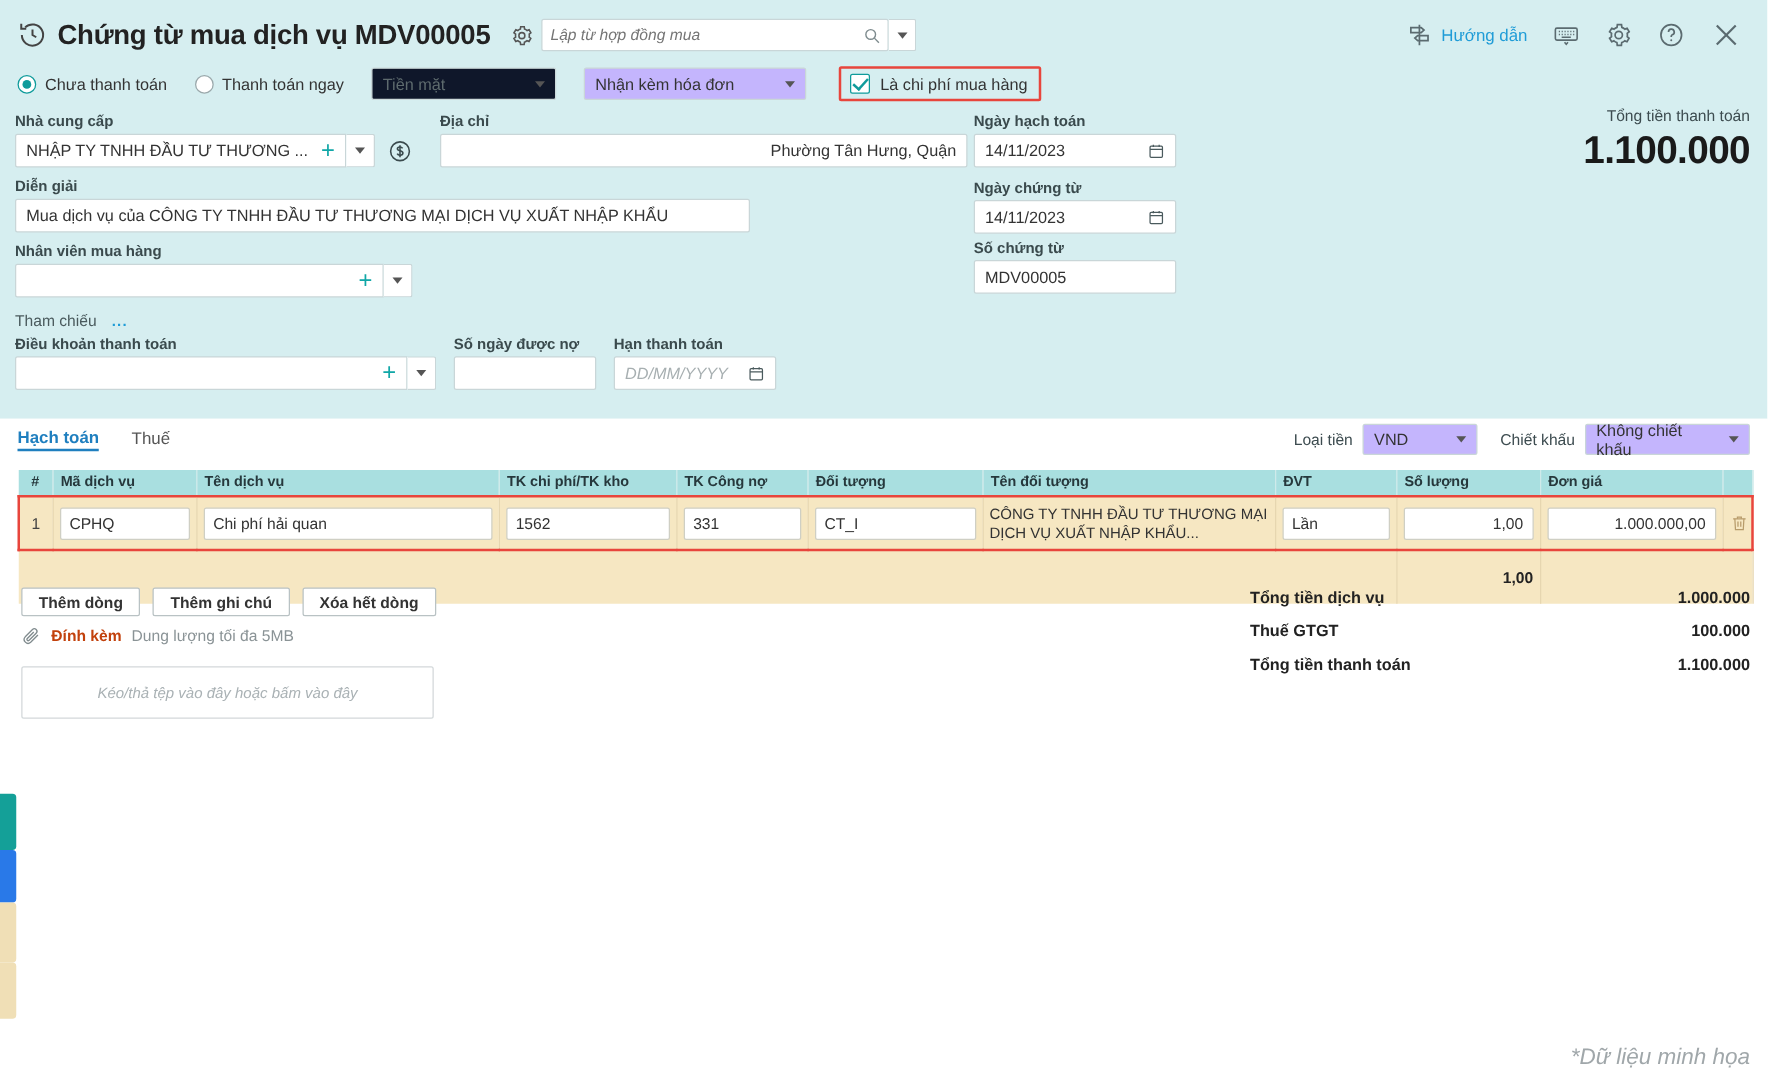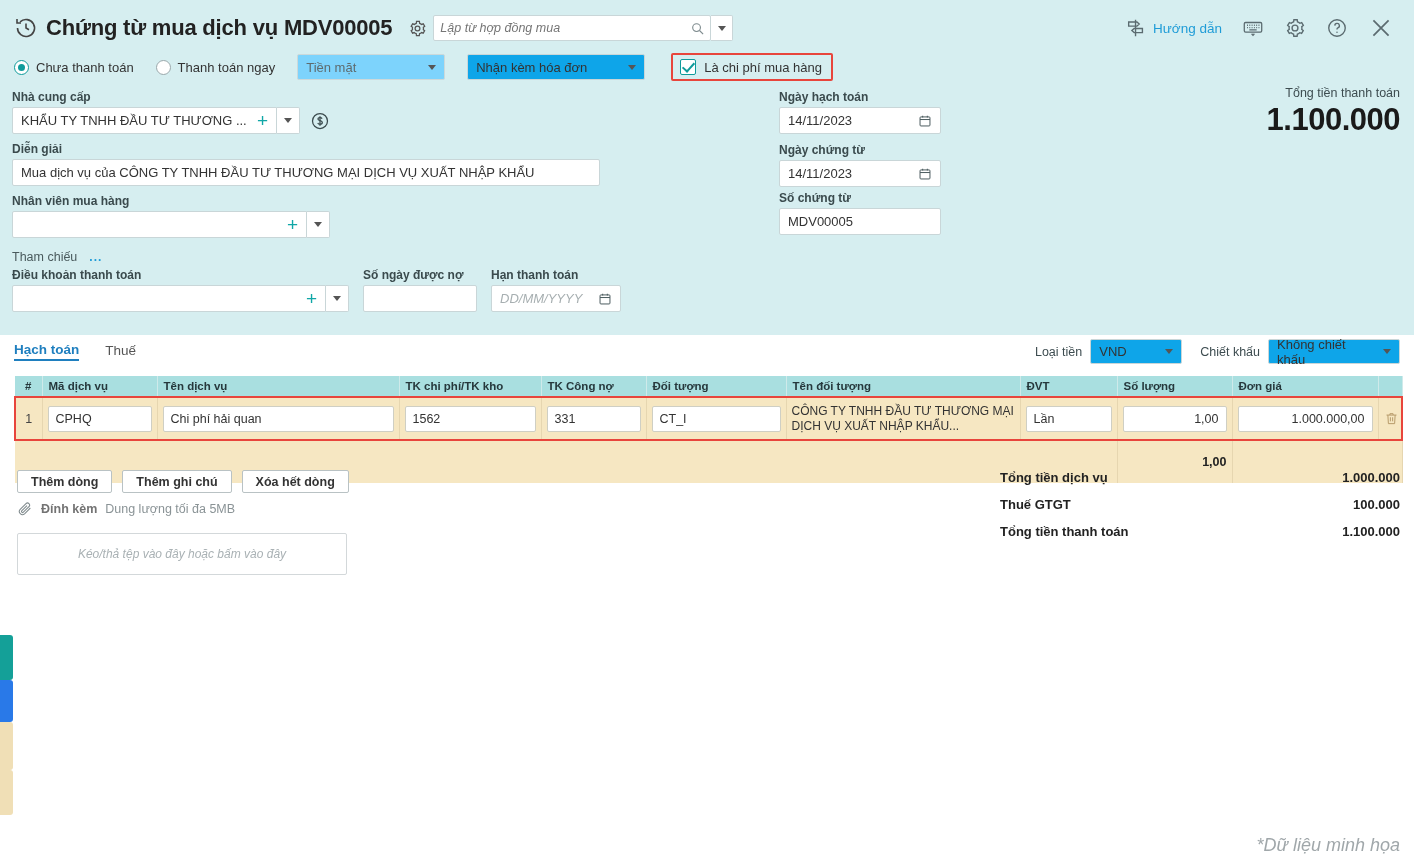--- a/index.html
+++ b/index.html
@@ -66,25 +66,25 @@
   }
   .radio-item { display:flex;align-items:center;margin-right:22px;cursor:pointer; }
   .radio {
     width:15px;height:15px;border-radius:50%;border:1.5px solid #9aa8ab;background:#fff;
     margin-right:7px;display:flex;align-items:center;justify-content:center;flex:none;
   }
   .radio.on { border-color:#0f9b9b; }
   .radio.on::after { content:"";width:7px;height:7px;border-radius:50%;background:#0f9b9b; }
   .radio-label { font-size:13px;color:#333; }
   .sel {
-    height:26px;border:1px solid #c9d6d8;background:#0ea5e9;border-radius:2px;
+    height:26px;border:1px solid #c9d6d8;background:#c4b5fd;border-radius:2px;
     display:flex;align-items:center;padding:0 8px;font-size:13px;color:#333;
     position:relative;
   }
-  .sel.disabled { background:#7dd3fc;color:#5e6b6e;border-color:#ccd9da; }
+  .sel.disabled { background:#0f172a;color:#5e6b6e;border-color:#ccd9da; }
   .sel .scaret { margin-left:auto;padding-left:14px; }
   .sel .scaret i { display:block;width:0;height:0;border-left:4px solid transparent;border-right:4px solid transparent;border-top:5px solid #555;}
   #payment-method-select { width:148px; margin-right:22px; }
   #invoice-receipt-select { width:178px; margin-right:26px; }
   .cb-wrap {
     display:flex;align-items:center;border:2px solid #e8453c;border-radius:2px;
     padding:4px 9px 4px 7px;background:#d6eef0;
   }
   .checkbox {
     width:16px;height:16px;border:1.5px solid #0f9b9b;background:#fff;border-radius:2px;
@@ -178,21 +178,21 @@
   
   .btn-row { position:absolute; left:17px; top:470px; display:flex; gap:10px; }
   .btn {
     border:1px solid #b9c2c4;background:#fff;border-radius:2px;
     height:23px;padding:0 13px;font-size:12.5px;font-weight:bold;color:#333;
     display:flex;align-items:center;cursor:pointer;
     font-family:"Liberation Sans", sans-serif;
   }
   .attach-row { position:absolute;left:17px;top:501px;display:flex;align-items:center;gap:8px; }
   .clip { width:16px;height:16px;color:#808b8e;transform:rotate(0deg); }
-  .attach-lbl { font-size:12.5px;font-weight:bold;color:#737373; }
+  .attach-lbl { font-size:12.5px;font-weight:bold;color:#c2410c; }
   .attach-note { font-size:12.5px;color:#8a9396; }
   .dropzone {
     position:absolute;left:17px;top:533px;width:330px;height:42px;
     border:1px solid #d3d8da;border-radius:2px;background:#fff;
     display:flex;align-items:center;justify-content:center;
     font-size:12px;font-style:italic;color:#a9b1b4;
   }
 
   
   .totals { position:absolute; right:14px; top:470px; width:400px; }
@@ -293,34 +293,40 @@
     </div>
   </div>
 
   <div class="form-area">
 
     <div class="row1">
       <div class="col-supplier">
         <label class="lbl">Nhà cung cấp</label>
         <div class="supplier-combo">
           <div class="supplier-field">
-            <span>KHẨU TY TNHH ĐẦU TƯ THƯƠNG ...</span>
+            <span>NHẬP TY TNHH ĐẦU TƯ THƯƠNG ...</span>
             <span class="plus">+</span>
           </div>
           <div class="combo-caret">
             <span class="caret"></span>
           </div>
           <svg class="dollar-icon" viewBox="0 0 24 24" fill="none" stroke="currentColor" stroke-width="1.5">
             <circle cx="12" cy="12" r="9"></circle>
             <path d="M14.5 9.2c-.5-.9-1.5-1.3-2.6-1.3-1.4 0-2.4.7-2.4 1.8 0 2.6 5.3 1.2 5.3 4 0 1.3-1.2 2.1-2.7 2.1-1.3 0-2.3-.5-2.8-1.5"></path>
             <path d="M12 6.3v11.4"></path>
           </svg>
         </div>
       </div>
 
+      <div class="col-addr">
+        <label class="lbl">Địa chỉ</label>
+        <div class="fld addr-field">
+          <span>Phường Tân Hưng, Quận</span>
+        </div>
+      </div>
     </div>
 
     <div class="mt9">
       <label class="lbl">Diễn giải</label>
       <div class="fld" style="width:588px;">
         <span>Mua dịch vụ của CÔNG TY TNHH ĐẦU TƯ THƯƠNG MẠI DỊCH VỤ XUẤT NHẬP KHẨU</span>
       </div>
     </div>
 
     <div class="mt9">

